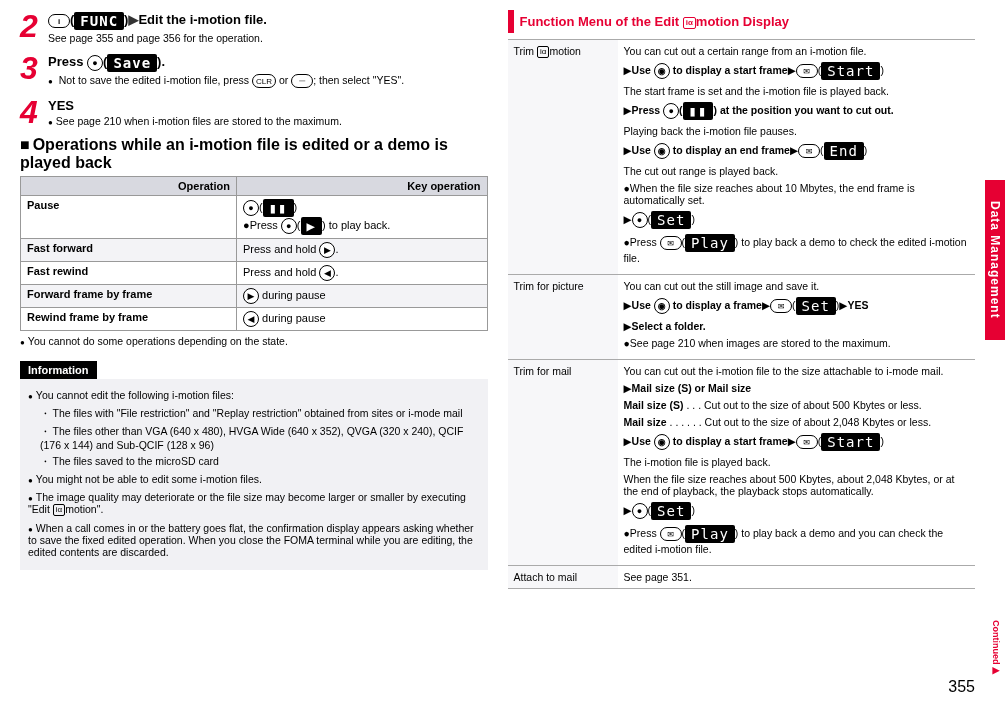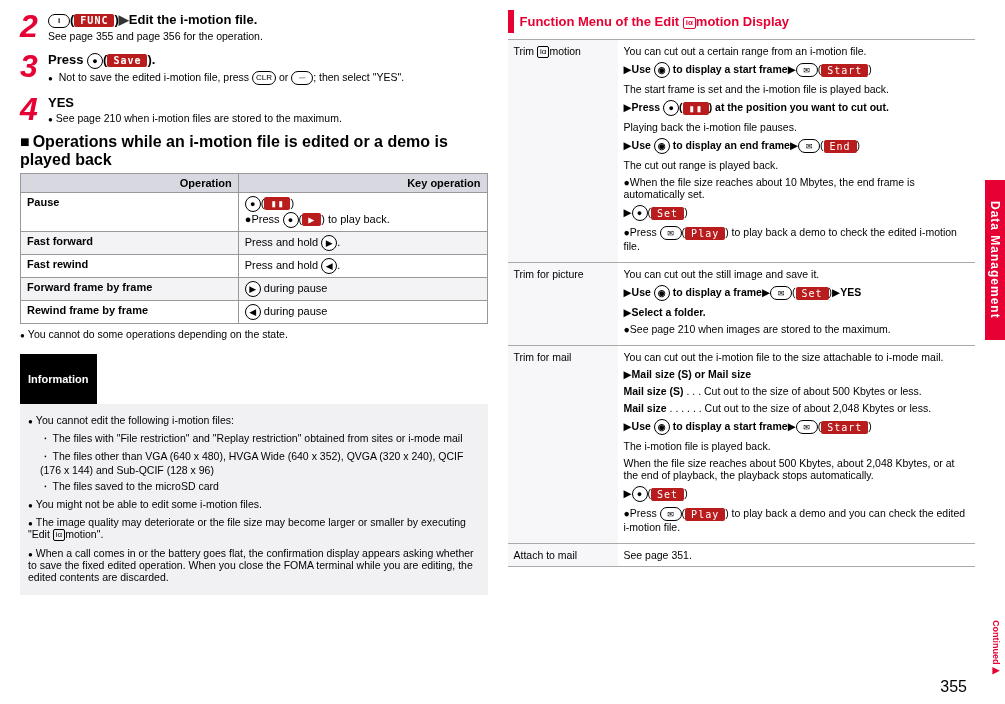--- a/index.html
+++ b/index.html
@@ -57,23 +57,23 @@
     border: 1.5px solid #000;
     border-radius: 8px;
     min-width: 22px; height: 14px;
     font-size: 8px;
     padding: 0 3px;
     vertical-align: middle;
     background: #fff;
   }
   .soft-label {
     display: inline-block;
-    background: #b91c1c;
+    background: #000000;
     color: #fff;
-    font-size: 10px;
+    font-size: 14px;
     padding: 1px 6px;
     border-radius: 2px;
     vertical-align: middle;
     font-family: monospace;
     letter-spacing: 1px;
     text-align: right;
   }
   .section-title {
     font-weight: bold;
     font-size: 16px;
@@ -98,21 +98,21 @@
     vertical-align: top;
   }
   table.op tr:nth-child(odd) td { background: #f3f3f6; }
   .bullet { font-size: 10.5px; margin: 4px 0; }
   .bullet::before { content: "●"; font-size: 8px; margin-right: 3px; }
   .info-head {
     background: #000;
     color: #fff;
     font-weight: bold;
     font-size: 11px;
-    padding: 19px 8px;
+    padding: 3px 8px;
     display: inline-block;
     margin-top: 10px;
   }
   .info-body {
     background: #f1f1f4;
     padding: 6px 8px;
     font-size: 10.5px;
   }
   .info-body .bullet { margin-bottom: 6px; }
   .info-body .sub { margin-left: 12px; margin-bottom: 4px; }
@@ -156,21 +156,21 @@
     writing-mode: vertical-rl;
     text-align: center;
     display: flex;
     align-items: center;
     justify-content: center;
     letter-spacing: 1px;
   }
   .pagenum {
     position: absolute;
     bottom: 8px;
-    right: 38px;
+    right: 30px;
     font-size: 16px;
   }
   .continued {
     position: absolute;
     bottom: 30px;
     right: 4px;
     color: #e60033;
     font-size: 9px;
     writing-mode: vertical-rl;
     font-weight: bold;

